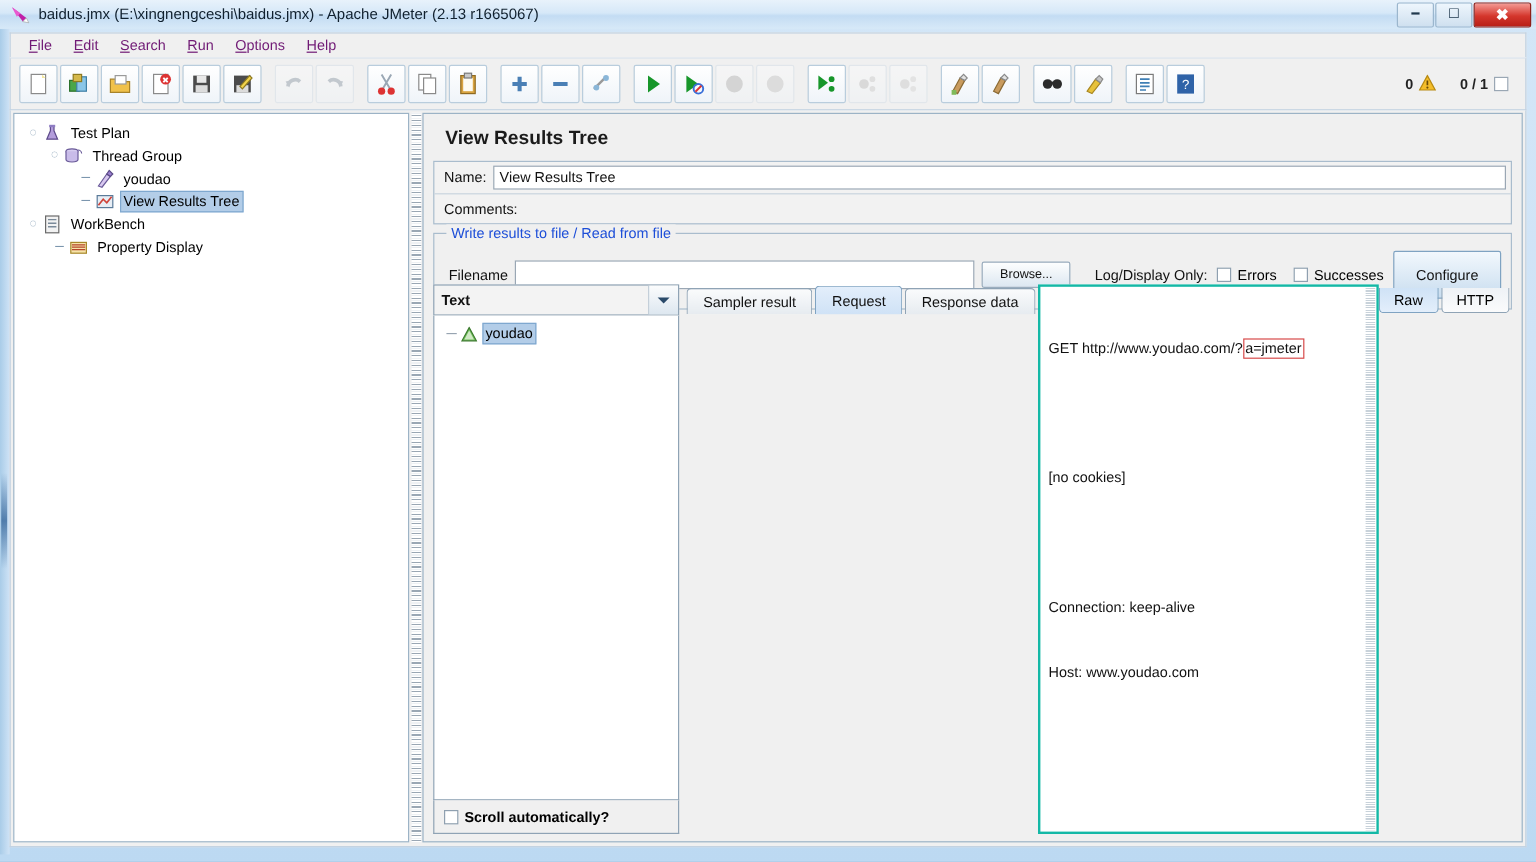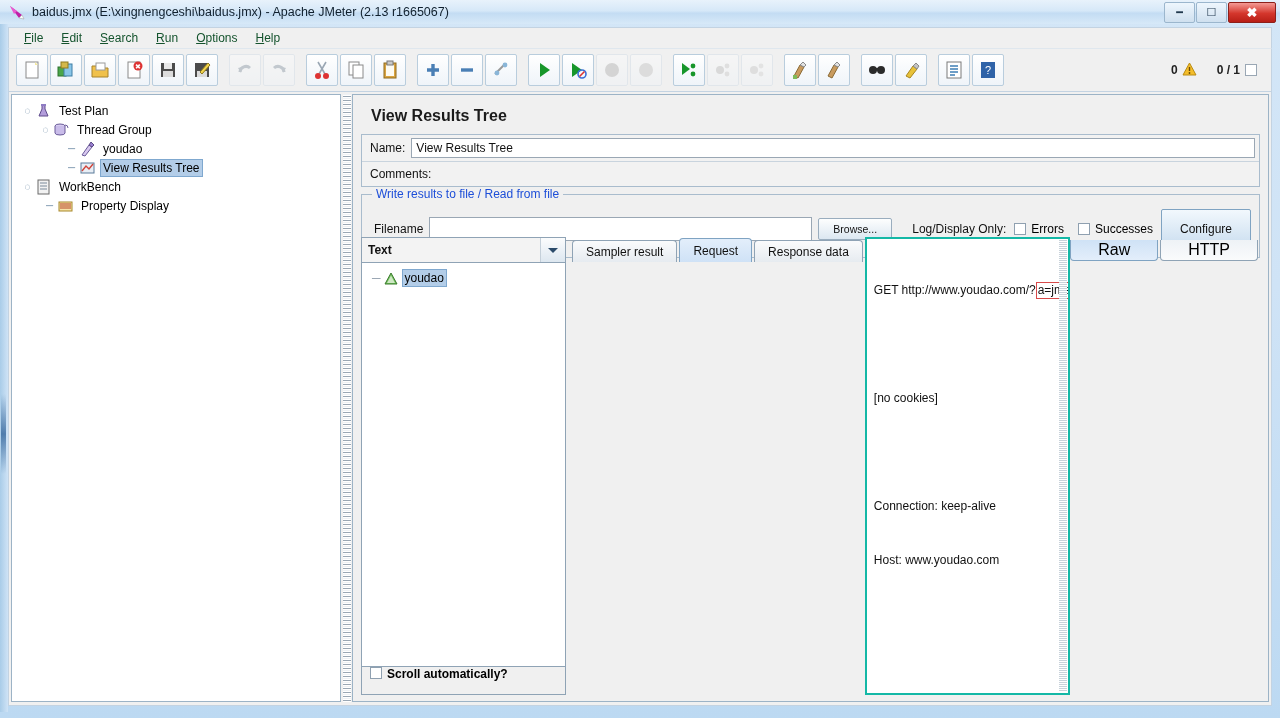--- a/index.html
+++ b/index.html
@@ -39,21 +39,21 @@
   }
   .win-btn .g{font-size:11px;color:#20384d;line-height:1;}
   .win-btn.close .g{color:#fff;font-size:13px;font-weight:bold;}
   
   .menubar{
     position:absolute;left:8px;top:27px;width:1264px;height:21px;
     background:#f0f0f0;border:1px solid #c3d3e2;border-bottom:none;
     display:flex;align-items:center;padding-left:6px;box-sizing:border-box;
   }
   .menu-item{
-    padding:2px 9px;font-size:12px;color:#14532d;cursor:default;
+    padding:2px 9px;font-size:12px;color:#701a75;cursor:default;
   }
   .menu-item u{text-decoration:underline;}
   
   .toolbar{
     position:absolute;left:8px;top:48px;width:1264px;height:44px;
     background:#f0f0f0;border:1px solid #c3d3e2;border-top:1px solid #dfe7ee;
     box-sizing:border-box;display:flex;align-items:center;padding:0 6px;
   }
   .tb-group{display:flex;align-items:center;}
   .tb-sep{width:9px;}
@@ -159,21 +159,21 @@
     border-left:1px solid #c4cfd9;
     background:linear-gradient(to bottom,#fbfcfd,#dde7f0);
   }
   .res-tree{
     flex:1;background:#fff;border:1px solid #8fa3b5;border-top:none;
     padding:6px 4px;overflow:hidden;box-sizing:border-box;
   }
   .res-item{display:flex;align-items:center;height:18px;font-size:12px;}
   .res-dash{color:#8a99a8;margin:0 3px 0 6px;}
   .scroll-row{
-    height:28px;display:flex;align-items:flex-start;
+    height:28px;display:flex;align-items:center;
     border:1px solid #8fa3b5;border-top:none;background:#f0f0f0;padding-left:8px;
     box-sizing:border-box;
   }
   .res-right{flex:1;display:flex;position:relative;}
   .tabs{display:flex;align-items:flex-end;height:25px;}
   .tab{
     height:22px;padding:0 13px;margin-right:2px;
     border:1px solid #8fa3b5;border-bottom:none;
     border-radius:4px 4px 0 0;
     background:linear-gradient(to bottom,#fafbfc,#e6ebf0);
@@ -191,24 +191,24 @@
   .req-text{
     padding:6px 7px;font-size:12px;color:#111;line-height:18px;white-space:pre-wrap;
   }
   .req-line{height:18px;white-space:nowrap;}
   .hl{
     border:1px solid #d84a4a;background:#fff;padding:0 1px;
     display:inline-block;line-height:15px;
   }
   .bottom-tabs{display:flex;align-items:flex-start;height:24px;margin-top:3px;}
   .btab{
-    height:21px;padding:0 27px;margin-right:2px;
+    height:21px;padding:0 12px;margin-right:2px;
     border:1px solid #8fa3b5;border-top:none;border-radius:0 0 4px 4px;
     background:linear-gradient(to bottom,#eef2f6,#fafbfc);
-    display:flex;align-items:center;font-size:16px;box-sizing:border-box;
+    display:flex;align-items:center;font-size:12px;box-sizing:border-box;
   }
   .btab.active{
     background:linear-gradient(to bottom,#cfe2f6,#e3eefb);border-color:#7fa3c2;
   }
   
   .edge-left{
     position:absolute;left:0;top:24px;width:8px;height:688px;
     background:linear-gradient(to right,#a9cce8,#cfe3f6);
   }
   .edge-left .mark{

